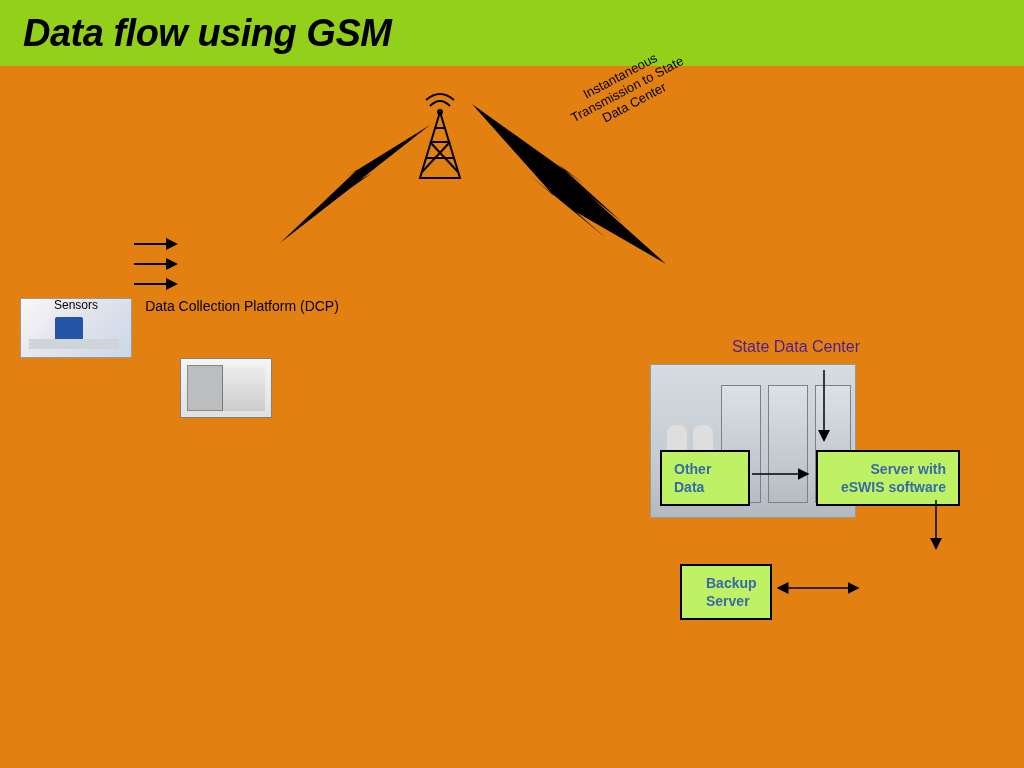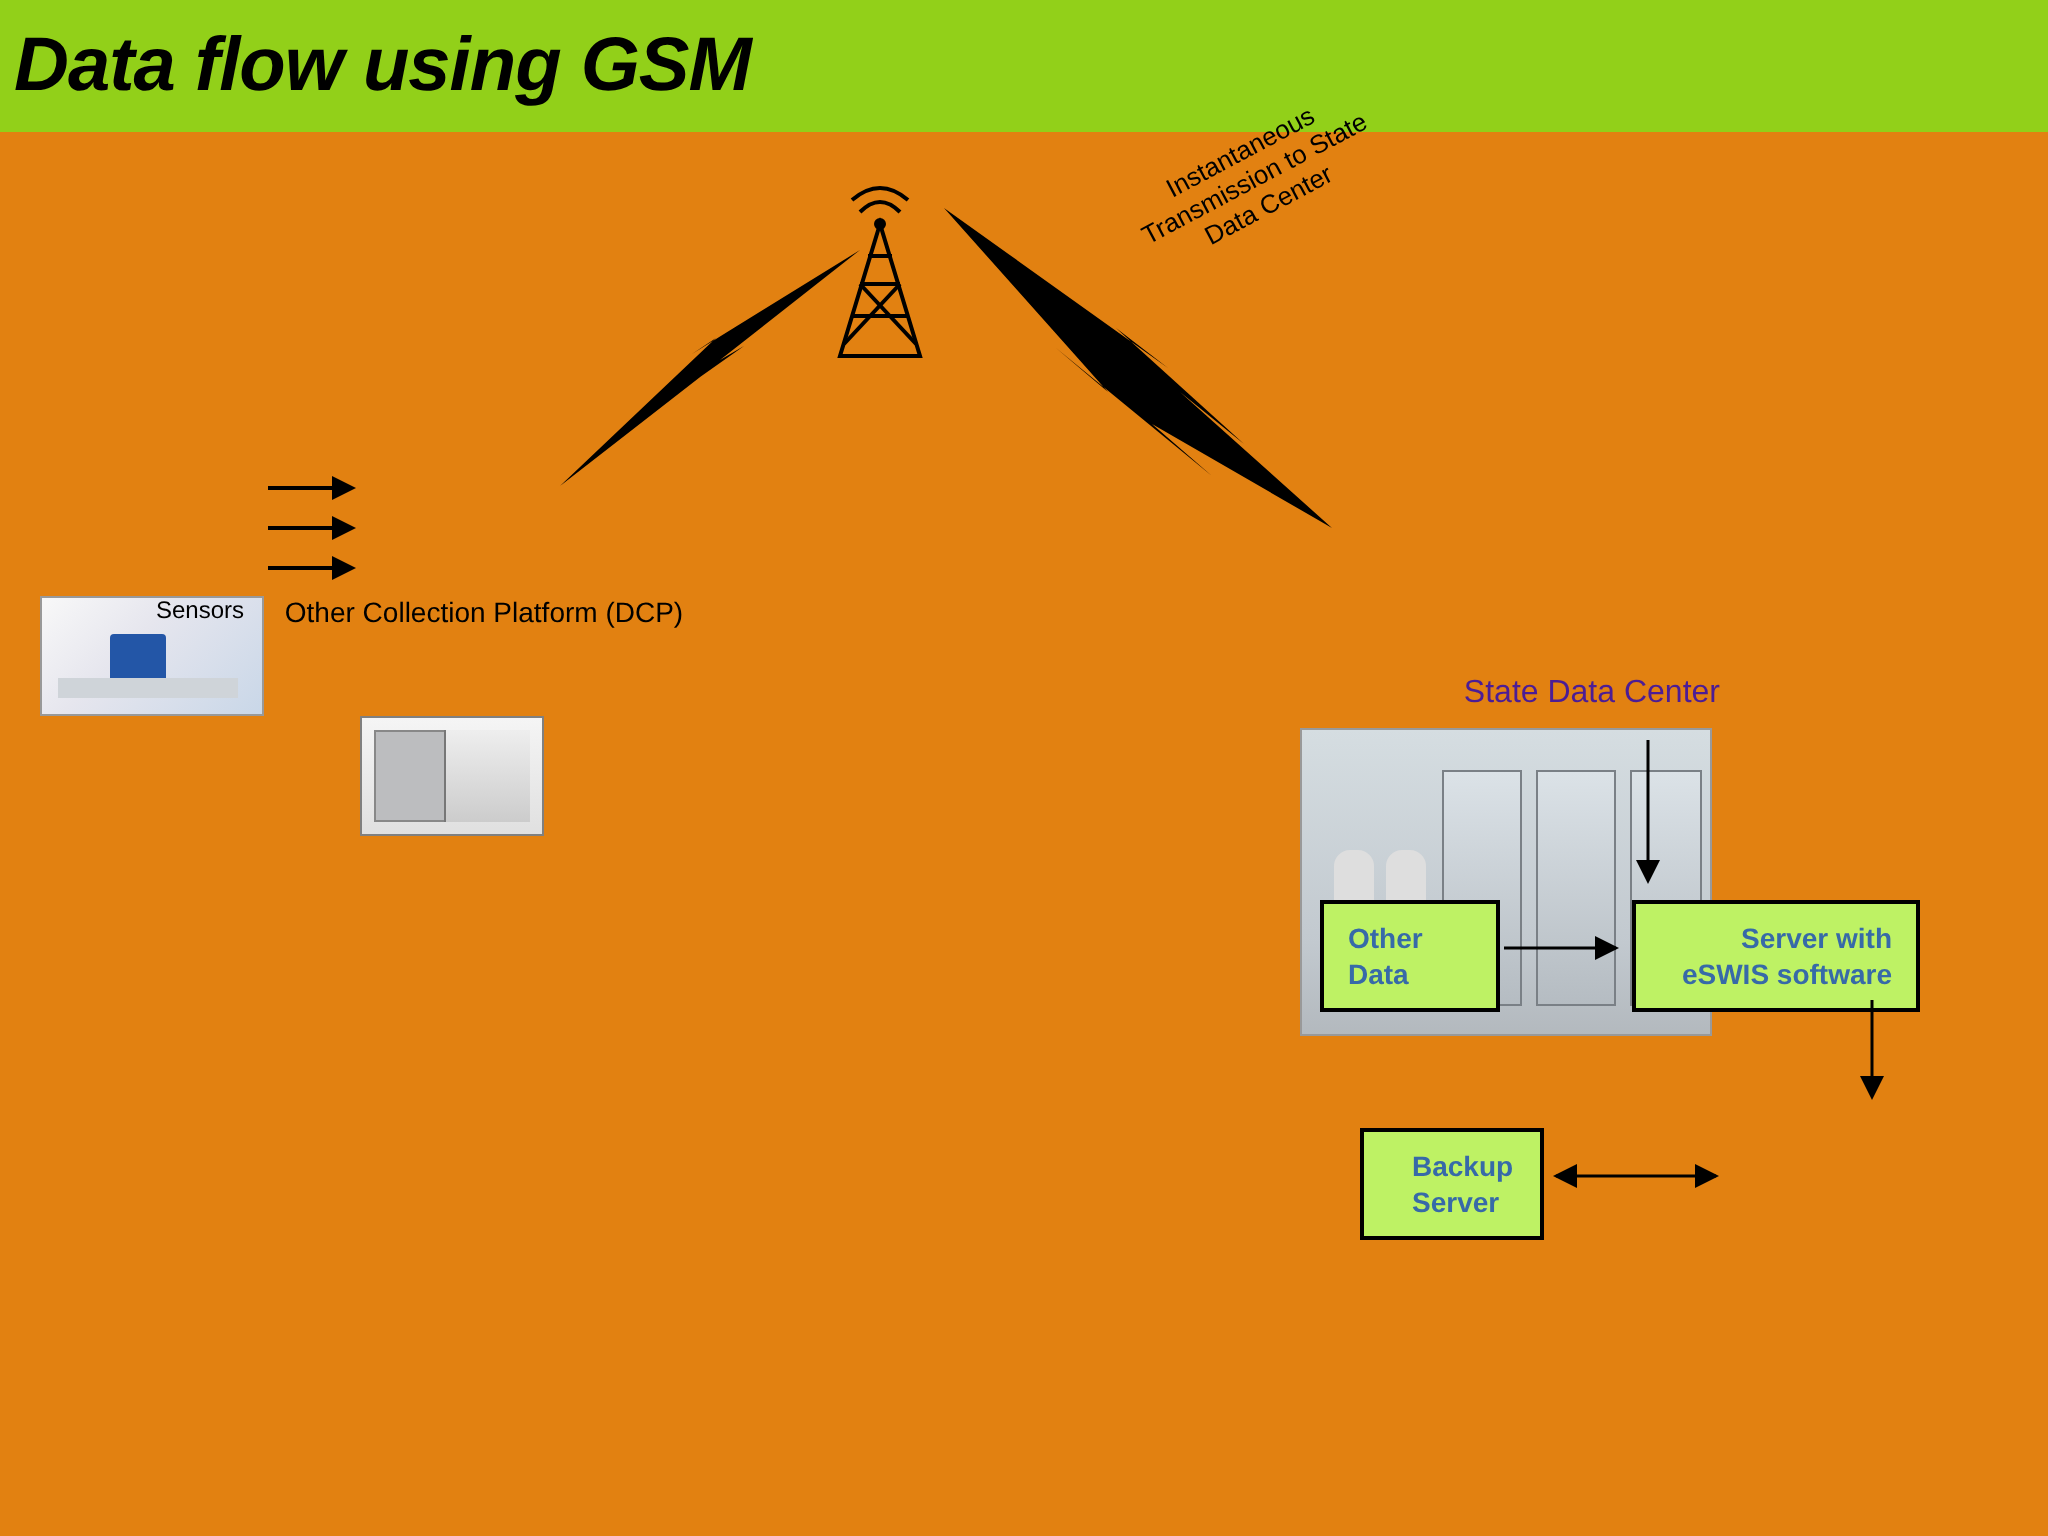--- a/index.html
+++ b/index.html
@@ -11,21 +11,21 @@
     position: relative;
     font-family: Arial, Helvetica, sans-serif;
     overflow: hidden;
   }
   .title-bar {
     width: 100%;
     height: 66px;
     background: #92d019;
     display: flex;
     align-items: center;
-    padding-left: 7px;
+    padding-left: 23px;
   }
   .title-text {
     font-size: 38px;
     font-weight: 800;
     font-style: italic;
     color: #000;
     letter-spacing: -0.5px;
   }
   .abs { position: absolute; }
   .caption-sm { font-size: 12px; color: #000; text-align: center; }
@@ -111,35 +111,35 @@
   }
 </style>
 </head>
 <body>
 
 <div class="title-bar">
   <div class="title-text">Data flow using GSM</div>
 </div>
 
 <div class="abs photo-sensors" style="left:20px; top:232px;"></div>
-<div class="abs caption-sm" style="left:20px; top:298px; width:112px;margin-left:24px;">Sensors</div>
+<div class="abs caption-sm" style="left:20px; top:298px; width:112px;">Sensors</div>
 
 <svg class="abs" style="left:132px; top:236px;" width="50" height="56">
   <defs>
     <marker id="ah1" markerWidth="6" markerHeight="6" refX="5" refY="3" orient="auto">
       <path d="M0,0 L6,3 L0,6 Z" fill="#000"></path>
     </marker>
   </defs>
   <line x1="2" y1="8" x2="44" y2="8" stroke="#000" stroke-width="2" marker-end="url(#ah1)"></line>
   <line x1="2" y1="28" x2="44" y2="28" stroke="#000" stroke-width="2" marker-end="url(#ah1)"></line>
   <line x1="2" y1="48" x2="44" y2="48" stroke="#000" stroke-width="2" marker-end="url(#ah1)"></line>
 </svg>
 
 <div class="abs photo-dcp" style="left:180px; top:232px;"></div>
-<div class="abs caption-md" style="left:142px; top:298px; width:200px;">Other Collection Platform (DCP)</div>
+<div class="abs caption-md" style="left:142px; top:298px; width:200px;">Data Collection Platform (DCP)</div>
 
 <svg class="abs" style="left:280px; top:125px;" width="150" height="120">
   <path d="M0,118 L78,44 L66,52 L98,32 L82,42 L150,0 L80,55 L92,48 L58,72 L72,62 L0,118 Z" fill="#000"></path>
 </svg>
 
 <svg class="abs" style="left:412px; top:86px;" width="56" height="96">
   <g stroke="#000" stroke-width="2" fill="none">
     <path d="M14 14 Q28 2 42 14"></path>
     <path d="M18 20 Q28 10 38 20"></path>
     <circle cx="28" cy="26" r="2" fill="#000"></circle>

